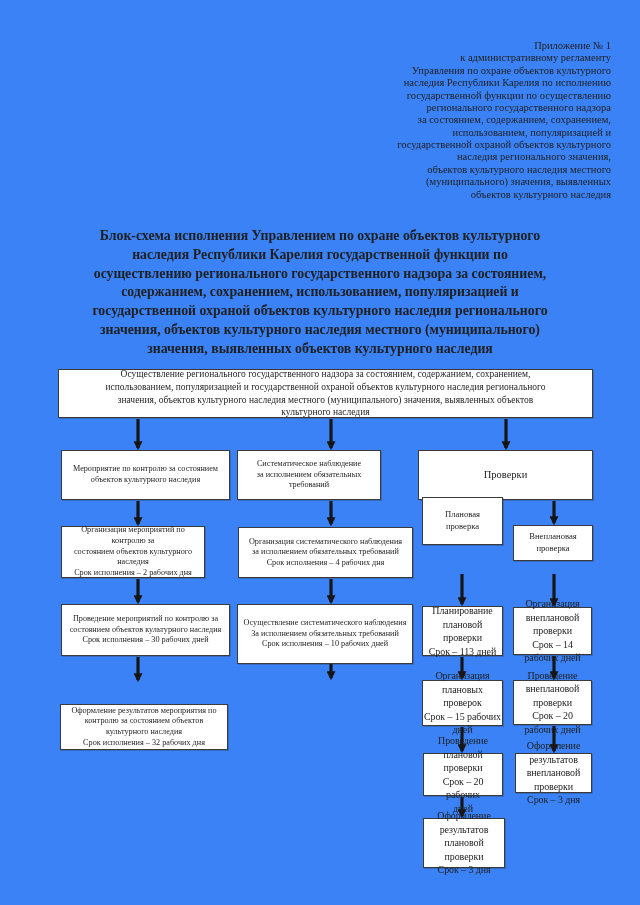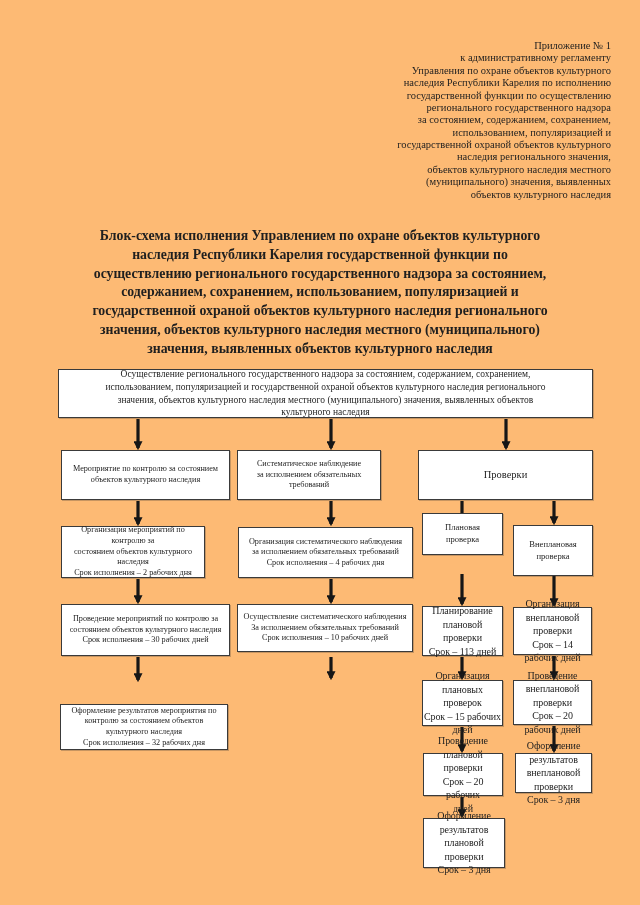--- a/index.html
+++ b/index.html
@@ -1,17 +1,17 @@
 <!DOCTYPE html>
 <html lang="ru"><head>
 <meta charset="utf-8">
 <style>
   html,body{margin:0;padding:0;background:#ffffff;}
   .page{
-    position:relative;width:640px;height:905px;background:#fdba74;
+    position:relative;width:640px;height:905px;background:#3b82f6;
     font-family:"Liberation Serif","DejaVu Serif",serif;color:#1f1f1f;overflow:hidden;
   }
   .header-note{
     position:absolute;top:40px;right:29px;width:350px;
     text-align:right;font-size:10.5px;line-height:1.18;white-space:pre-line;
   }
   .doc-title{
     position:absolute;top:227px;left:40px;width:560px;
     text-align:center;font-weight:bold;font-size:13.8px;line-height:1.36;white-space:pre-line;
   }
@@ -95,29 +95,29 @@
     <div class="node" style="left:237px;top:450px;width:144px;height:50px;">Систематическое наблюдение
 за исполнением обязательных требований</div>
     <div class="node label-lg" style="left:418px;top:450px;width:175px;height:50px;">Проверки</div>
 
     <div class="node" style="left:61px;top:526px;width:144px;height:52px;">Организация мероприятий по контролю за
 состоянием объектов культурного наследия
 Срок исполнения – 2 рабочих дня</div>
     <div class="node" style="left:238px;top:527px;width:175px;height:51px;">Организация систематического наблюдения
 за исполнением обязательных требований
 Срок исполнения – 4 рабочих дня</div>
-    <div class="node mid" style="left:422px;top:513px;width:81px;height:42px;">Плановая
+    <div class="node mid" style="left:422px;top:497px;width:81px;height:48px;">Плановая
 проверка</div>
-    <div class="node mid" style="left:513px;top:525px;width:80px;height:51px;">Внеплановая
+    <div class="node mid" style="left:513px;top:525px;width:80px;height:36px;">Внеплановая
 проверка</div>
 
     <div class="node" style="left:61px;top:604px;width:169px;height:52px;">Проведение мероприятий по контролю за
 состоянием объектов культурного наследия
 Срок исполнения – 30 рабочих дней</div>
-    <div class="node" style="left:237px;top:604px;width:176px;height:48px;">Осуществление систематического наблюдения
+    <div class="node" style="left:237px;top:604px;width:176px;height:60px;">Осуществление систематического наблюдения
 За исполнением обязательных требований
 Срок исполнения – 10 рабочих дней</div>
     <div class="node narrow" style="left:422px;top:606px;width:81px;height:50px;">Планирование
 плановой проверки
 Срок – 113 дней</div>
     <div class="node narrow" style="left:513px;top:607px;width:79px;height:48px;">Организация
 внеплановой проверки
 Срок – 14 рабочих дней</div>
 
     <div class="node" style="left:60px;top:682px;width:168px;height:46px;margin-top:22px;">Оформление результатов мероприятия по

